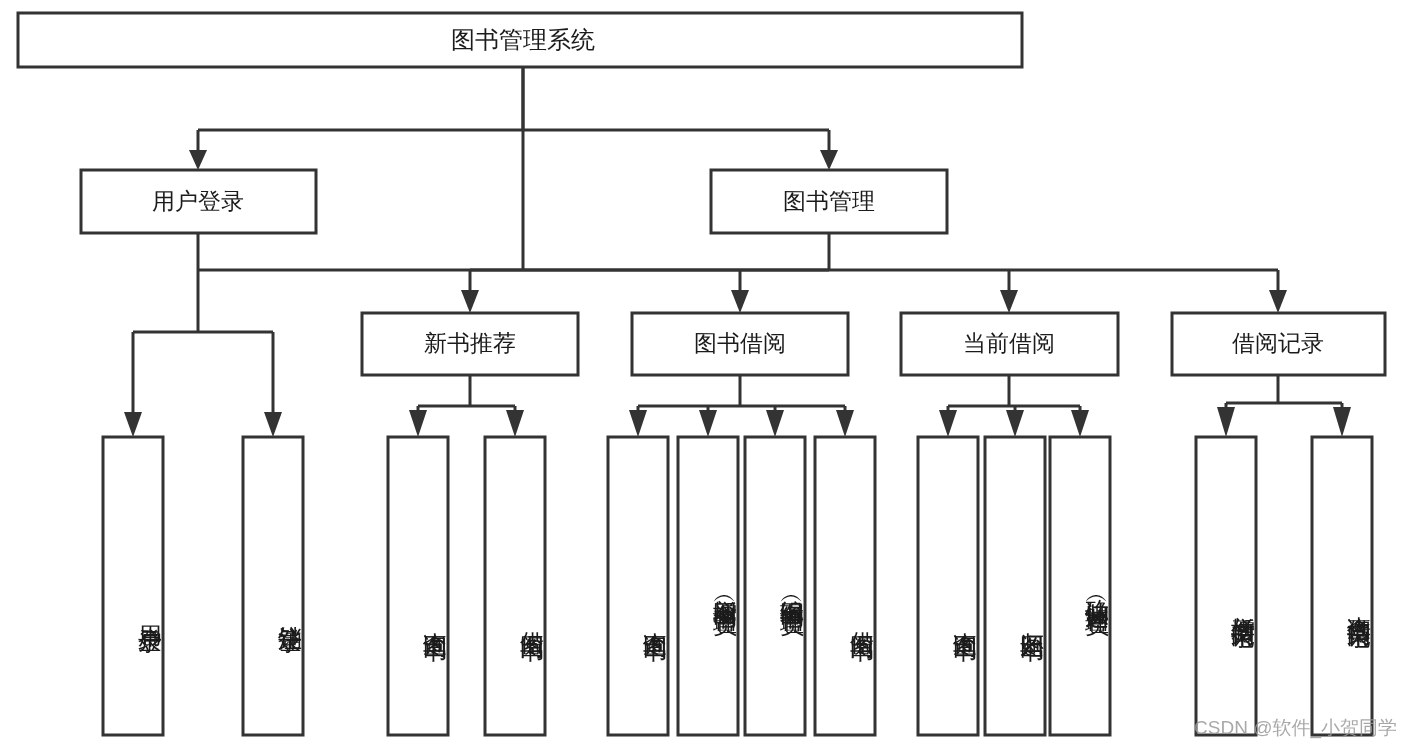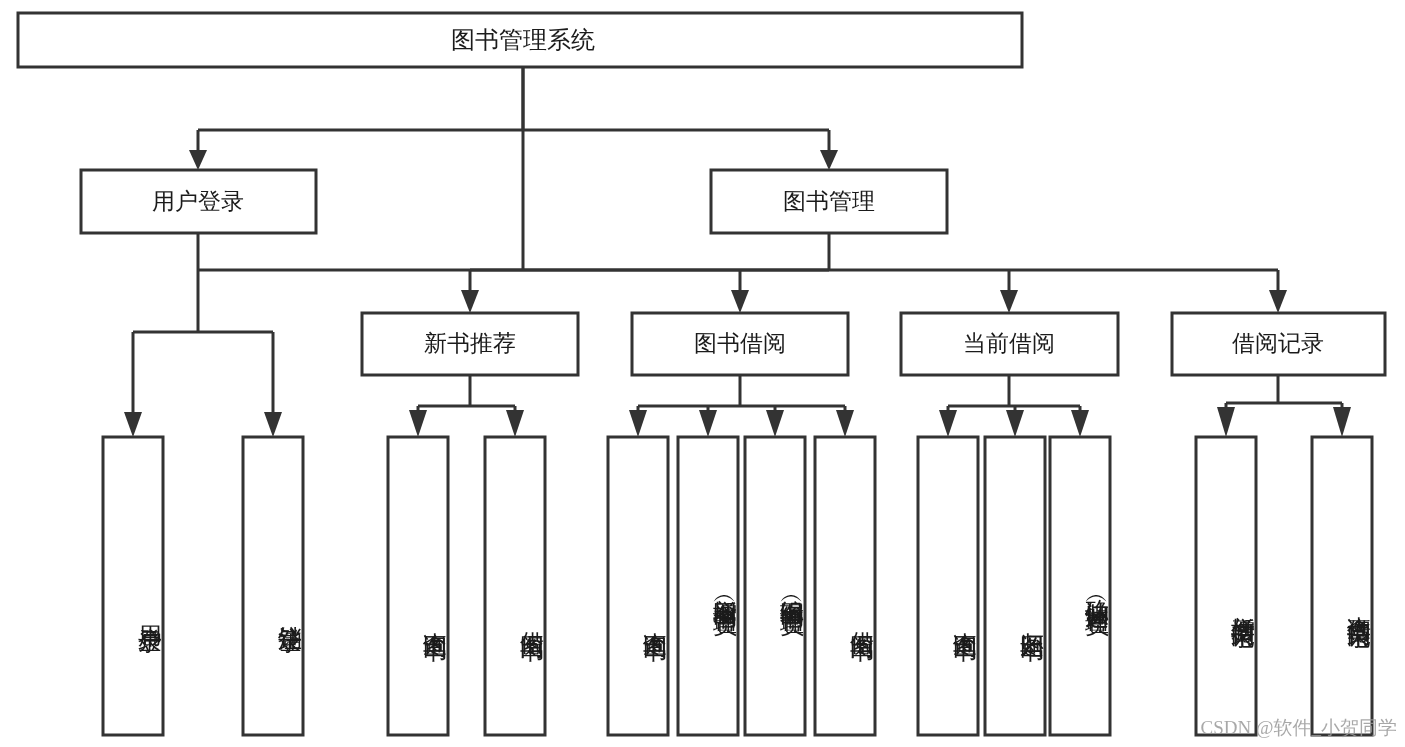--- a/index.html
+++ b/index.html
@@ -47,21 +47,21 @@
     display:flex;
     align-items:flex-start;
     justify-content:center;
     white-space:nowrap;
     pointer-events:none;
   }
   .watermark{
     position:absolute;
     right:8px;
     bottom:6px;
-    font-family:Liberation Serif, serif;
+    font-family:Liberation Sans, sans-serif;
     font-size:19px;
     color:#9a9a9a;
     opacity:.85;
     white-space:nowrap;
     margin-left:28px;
   }
 </style>
 </head>
 <body>
 

